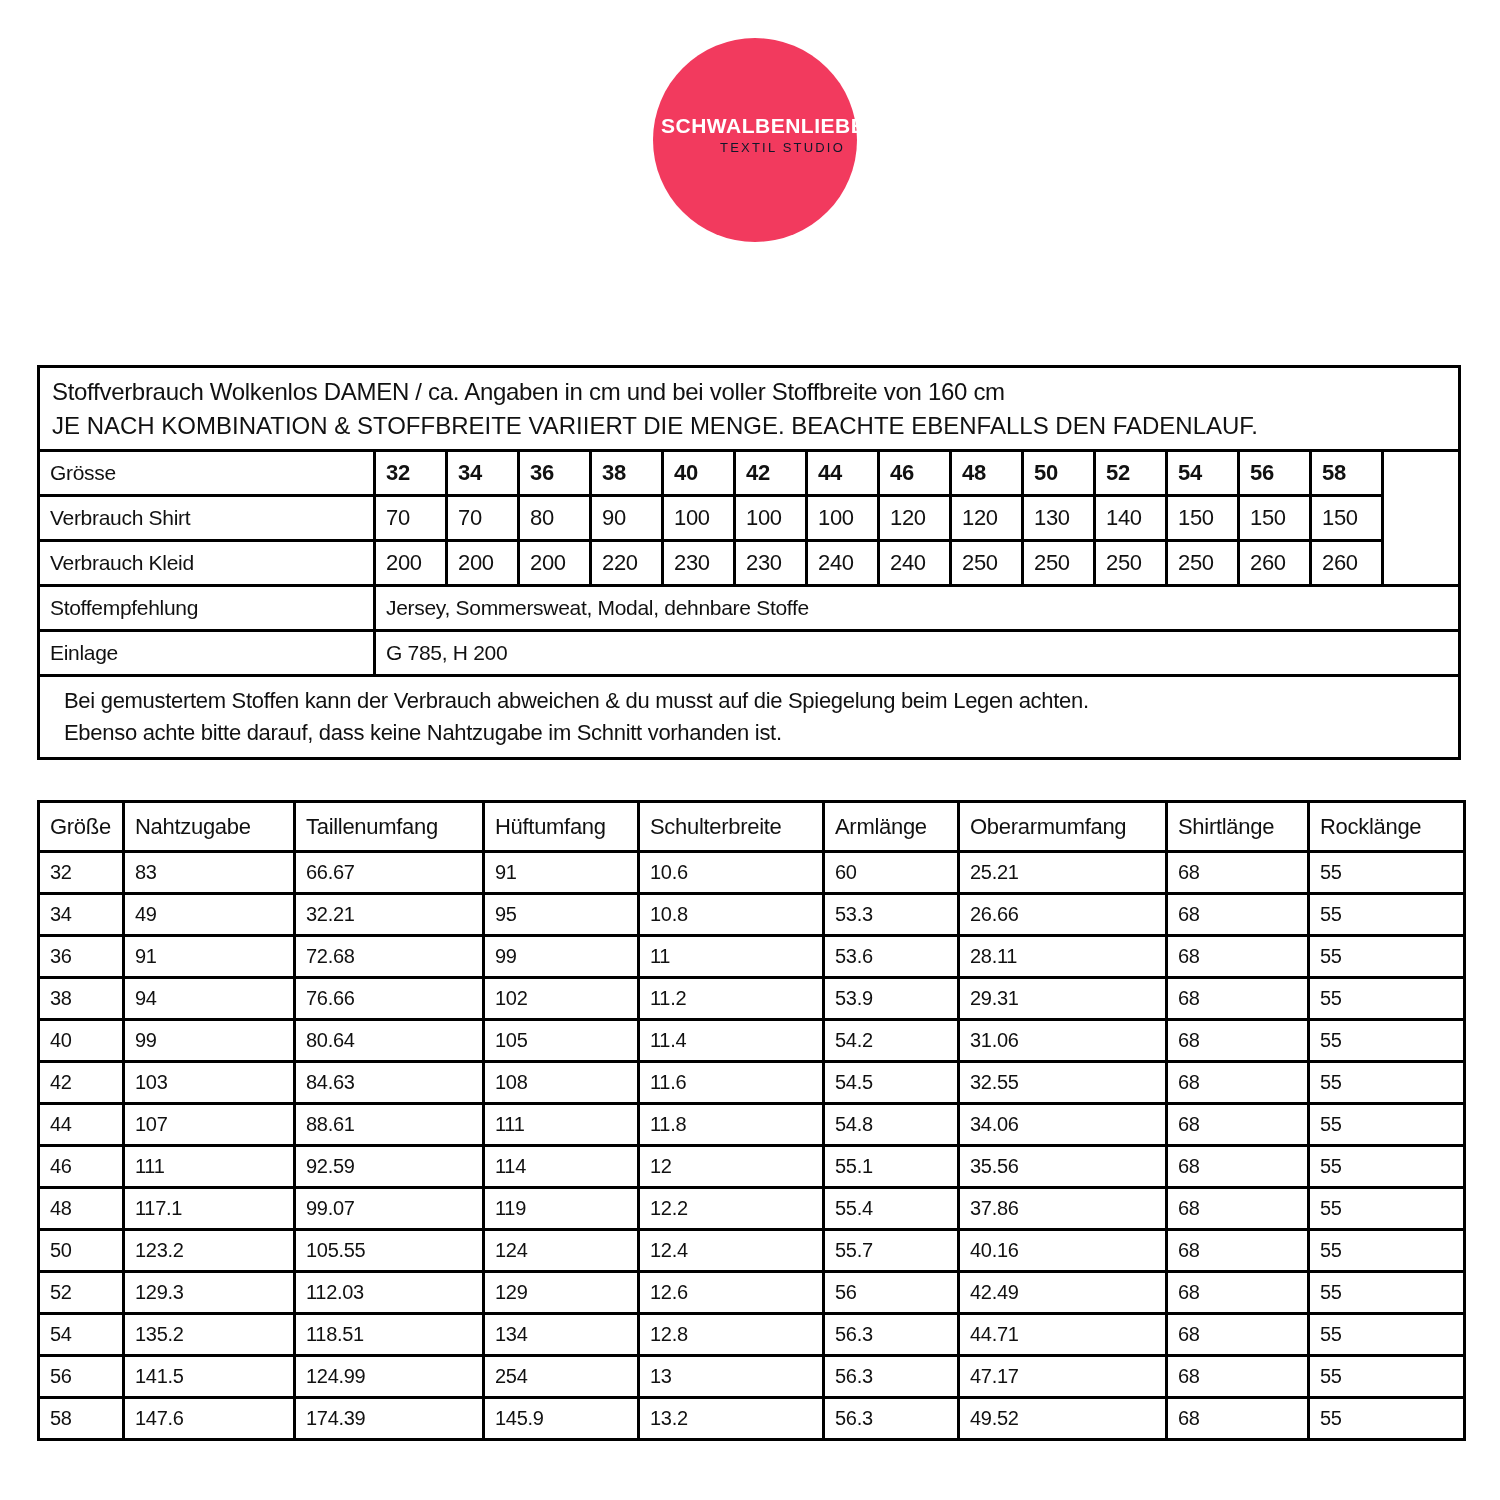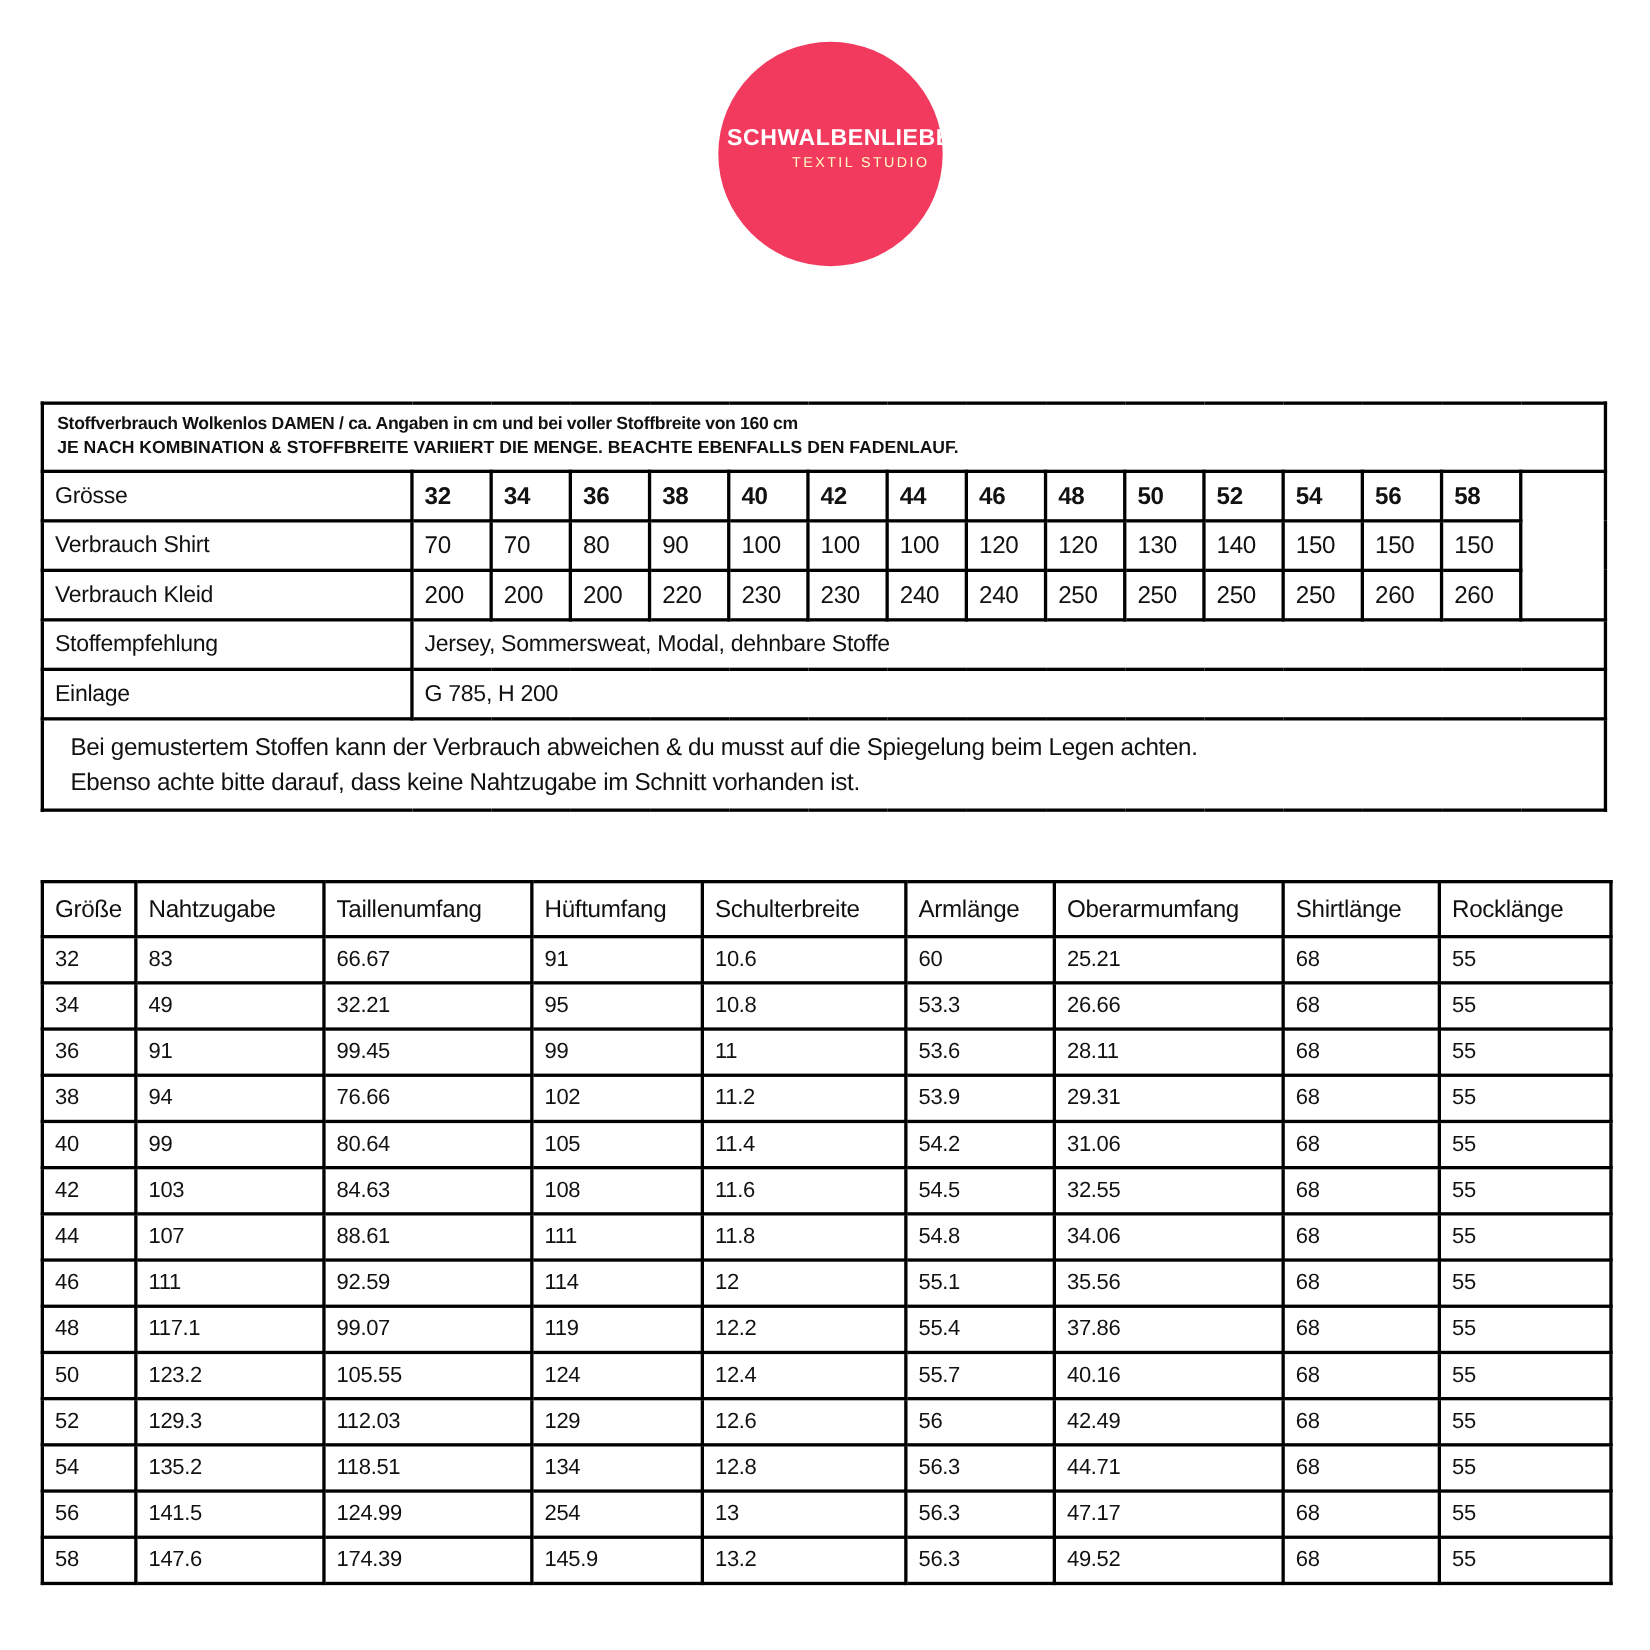--- a/index.html
+++ b/index.html
@@ -8,29 +8,29 @@
 
   
   .logo-circle {
     position:absolute; left:653px; top:38px;
     width:204px; height:204px; border-radius:50%;
     display:flex; flex-direction:column; align-items:center; justify-content:center;
   }
   .logo-textblock { width:188px; margin-top:-12px; }
   .logo-brand { color:#fff; font-weight:bold; font-size:21px; letter-spacing:0.5px; text-align:center; white-space:nowrap; }
   .logo-reg { font-size:9px; vertical-align:super; }
-  .logo-sub { color:#fef9c3; font-size:13px; letter-spacing:2.2px; text-align:right; margin-top:2px; padding-right:4px; }
+  .logo-sub { color:#0f172a; font-size:13px; letter-spacing:2.2px; text-align:right; margin-top:2px; padding-right:4px; }
 
   
   table { border-collapse:collapse; table-layout:fixed; background:#fff; }
   td, th { border:3px solid #000; font-weight:normal; text-align:left; vertical-align:middle; padding:4px 10px; font-size:21px; letter-spacing:-0.3px; overflow:hidden; white-space:nowrap; }
 
   
   .fabric-table { position:absolute; left:37px; top:365px; width:1421px; }
-  .fabric-table .title-cell { padding:7px 12px; font-weight:bold; font-size:16px; line-height:1.4; white-space:normal;margin-top:11px; }
+  .fabric-table .title-cell { padding:7px 12px; font-weight:normal; font-size:24px; line-height:1.4; white-space:normal;margin-top:11px; }
   .fabric-table .title-line2 { letter-spacing:0; }
   .fabric-table td { height:45px; }
   .fabric-table .num { font-size:22px; }
   .fabric-table .size-num { font-weight:bold; }
   .fabric-table .note-cell { padding:8px 24px; font-size:22px; line-height:1.45; white-space:normal; height:auto; }
 
   
   .measure-table { position:absolute; left:37px; top:800px; width:1426px; }
   .measure-table th { height:50px; font-size:22px; }
   .measure-table td { height:42px; font-size:20px; }
@@ -171,21 +171,21 @@
         <td>95</td>
         <td>10.8</td>
         <td>53.3</td>
         <td>26.66</td>
         <td>68</td>
         <td>55</td>
       </tr>
       <tr>
         <td>36</td>
         <td>91</td>
-        <td>99.45</td>
+        <td>72.68</td>
         <td>99</td>
         <td>11</td>
         <td>53.6</td>
         <td>28.11</td>
         <td>68</td>
         <td>55</td>
       </tr>
       <tr>
         <td>38</td>
         <td>94</td>

